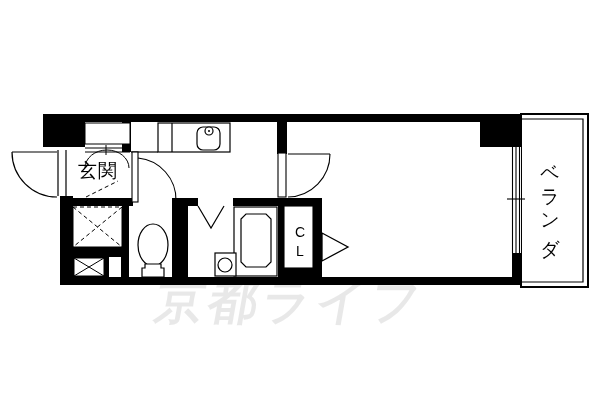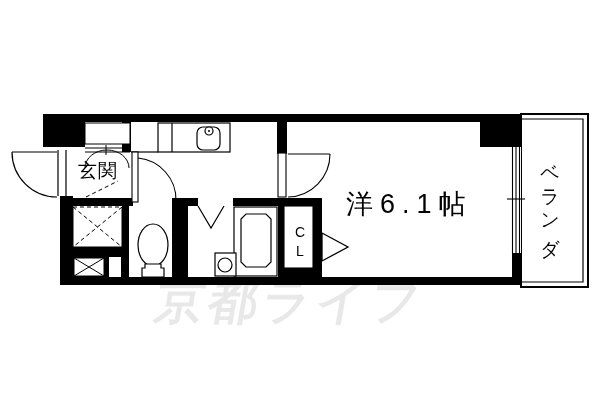--- a/index.html
+++ b/index.html
@@ -127,20 +127,19 @@
     <g stroke="#000" stroke-width="1" fill="#fff">
       <rect x="74" y="258" width="30" height="18"></rect>
       <line x1="74" y1="258" x2="104" y2="276"></line>
       <line x1="104" y1="258" x2="74" y2="276"></line>
       <rect x="109" y="257" width="12" height="20" stroke="none"></rect>
     </g>
   </svg>
 
   <div class="label label-entrance">玄関</div>
 
-  <div class="label label-room">洋6.1帖</div>
 
   <div class="label label-veranda">ベランダ</div>
 
   <div class="label label-closet">CL</div>
 
   <div class="label watermark">京都ライフ</div>
 </div>
 
 </body></html>

